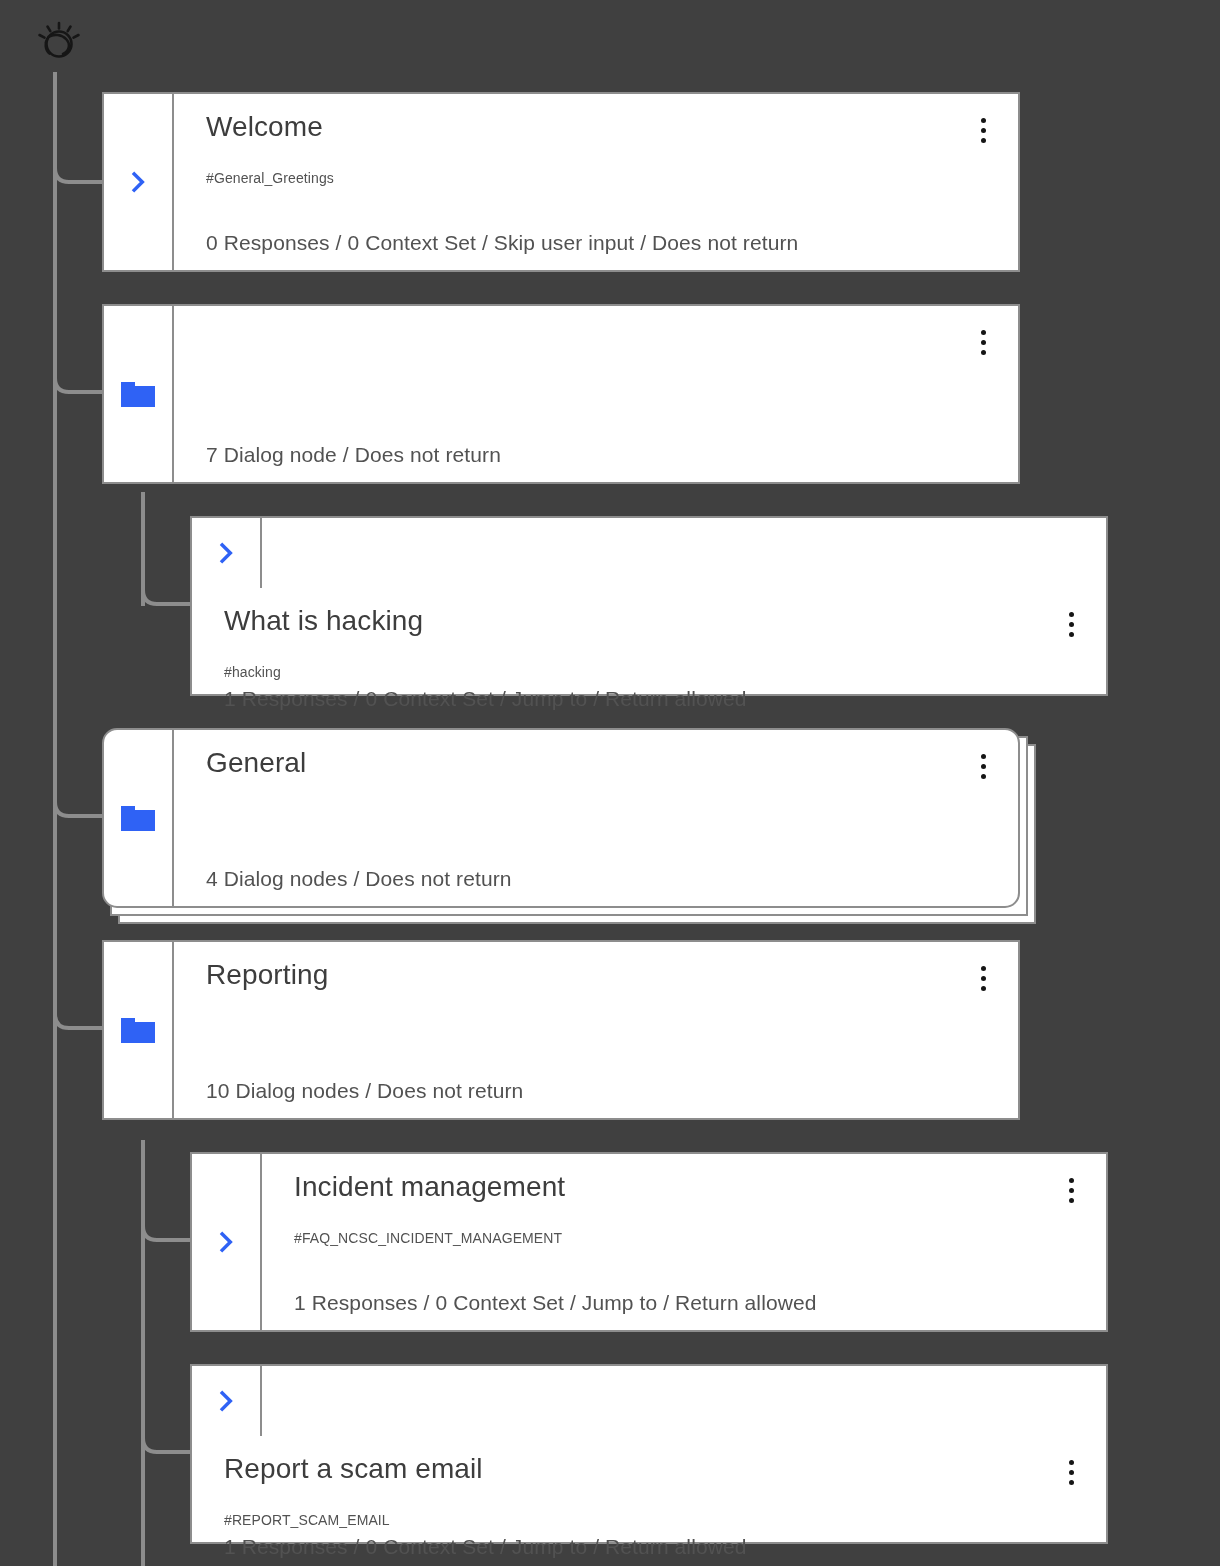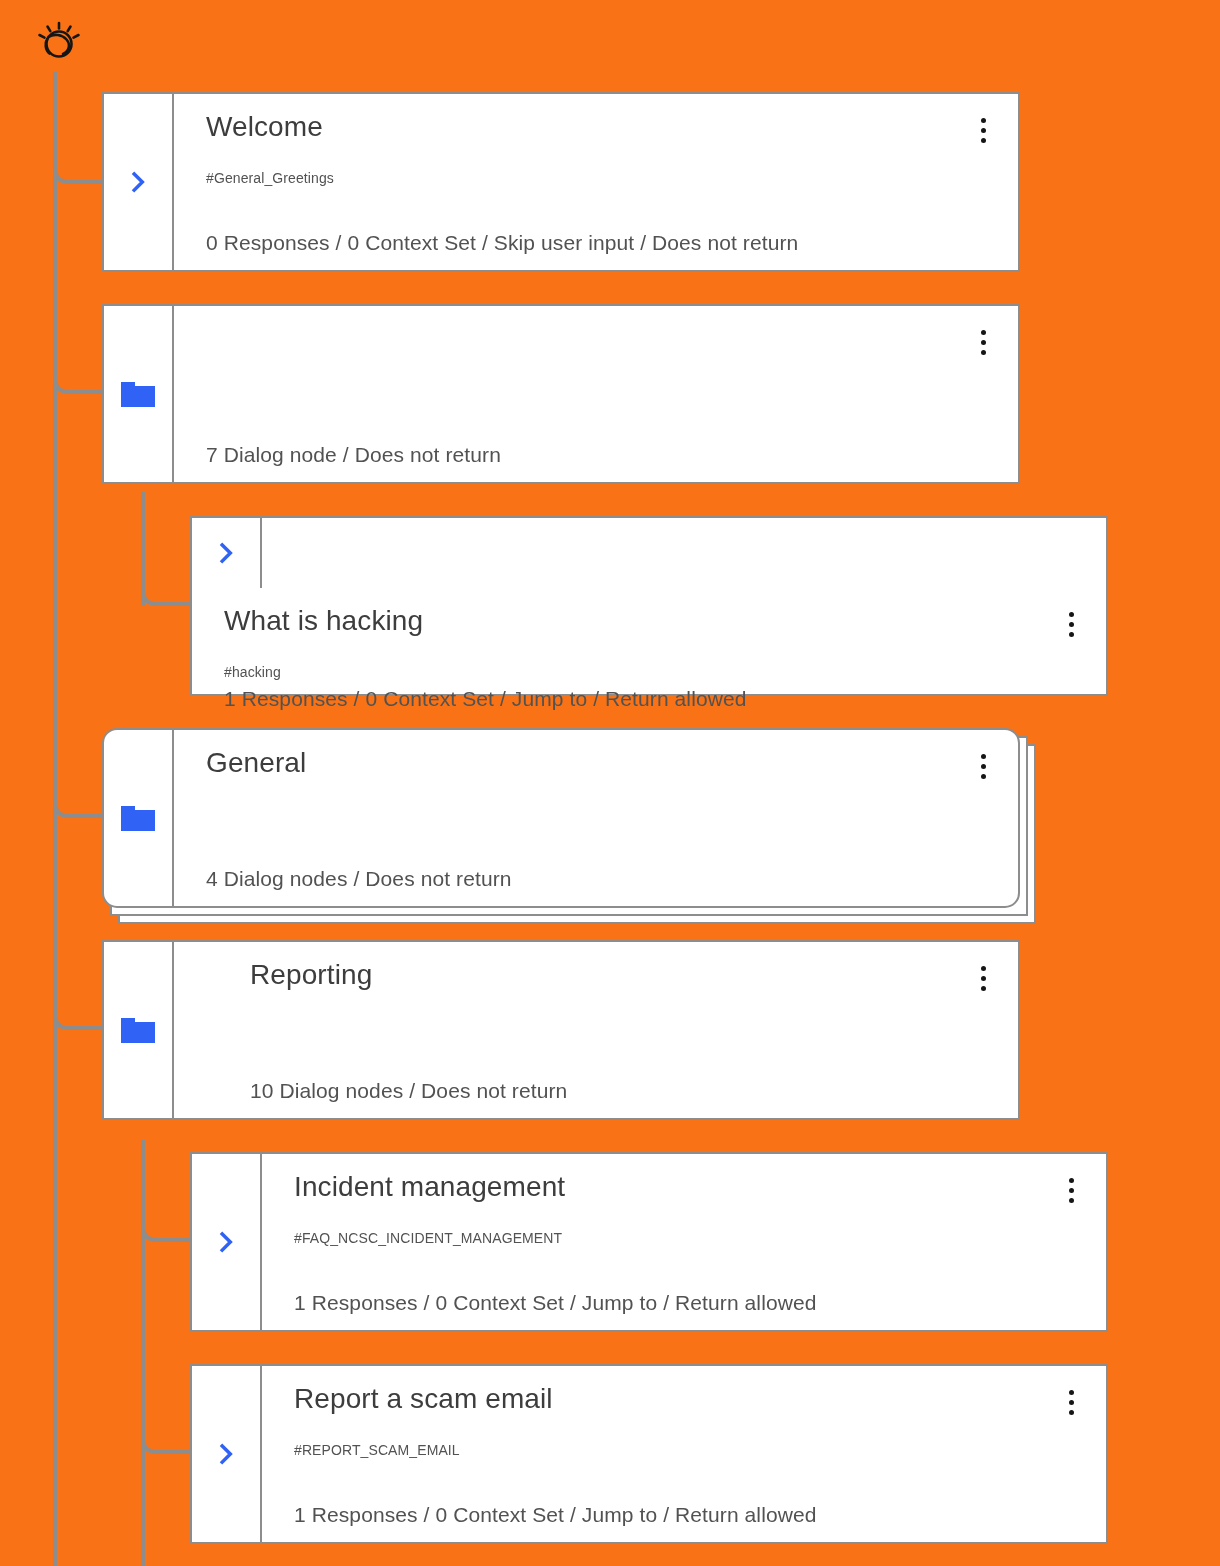--- a/index.html
+++ b/index.html
@@ -13,21 +13,21 @@
     height: 1566px;
     overflow: hidden;
     font-family: "Liberation Sans", sans-serif;
     -webkit-font-smoothing: antialiased;
   }
 
   #canvas {
     position: relative;
     width: 1220px;
     height: 1566px;
-    background: #f97316;
+    background: #404040;
   }
 
   
   #connectors {
     position: absolute;
     left: 0;
     top: 0;
     width: 1220px;
     height: 1566px;
     pointer-events: none;
@@ -243,21 +243,21 @@
       <div class="overflow-menu">
         <i></i>
           <i></i>
           <i></i>
       </div>
       <div class="card-title">General</div>
       <div class="card-meta">4 Dialog nodes / Does not return</div>
     </div>
   </div>
 
-  <div class="card" style="left:102px; top:940px; width:918px; height:180px;gap:44px;">
+  <div class="card" style="left:102px; top:940px; width:918px; height:180px;">
     <div class="card-gutter">
       <svg class="folder-icon" viewBox="0 0 34 26">
         <path d="M0 1 h14 v4 h20 v21 h-34 z" fill="#2f62f5"></path>
       </svg>
     </div>
     <div class="card-body">
       <div class="overflow-menu">
         <i></i>
           <i></i>
           <i></i>
@@ -278,21 +278,21 @@
         <i></i>
           <i></i>
           <i></i>
       </div>
       <div class="card-title">Incident management</div>
       <div class="card-subtitle">#FAQ_NCSC_INCIDENT_MANAGEMENT</div>
       <div class="card-meta">1 Responses / 0 Context Set / Jump to / Return allowed</div>
     </div>
   </div>
 
-  <div class="card" style="left:190px; top:1364px; width:918px; height:180px;">
+  <div class="card" style="left:190px; top:1364px; width:918px; height:180px;flex-direction:column;">
     <div class="card-gutter">
       <svg class="chevron-icon" viewBox="0 0 24 24">
         <path d="M8.5 4.5 L16 12 L8.5 19.5" fill="none" stroke="#2f62f5" stroke-width="3.2" stroke-linecap="square"></path>
       </svg>
     </div>
     <div class="card-body">
       <div class="overflow-menu">
         <i></i>
           <i></i>
           <i></i>

